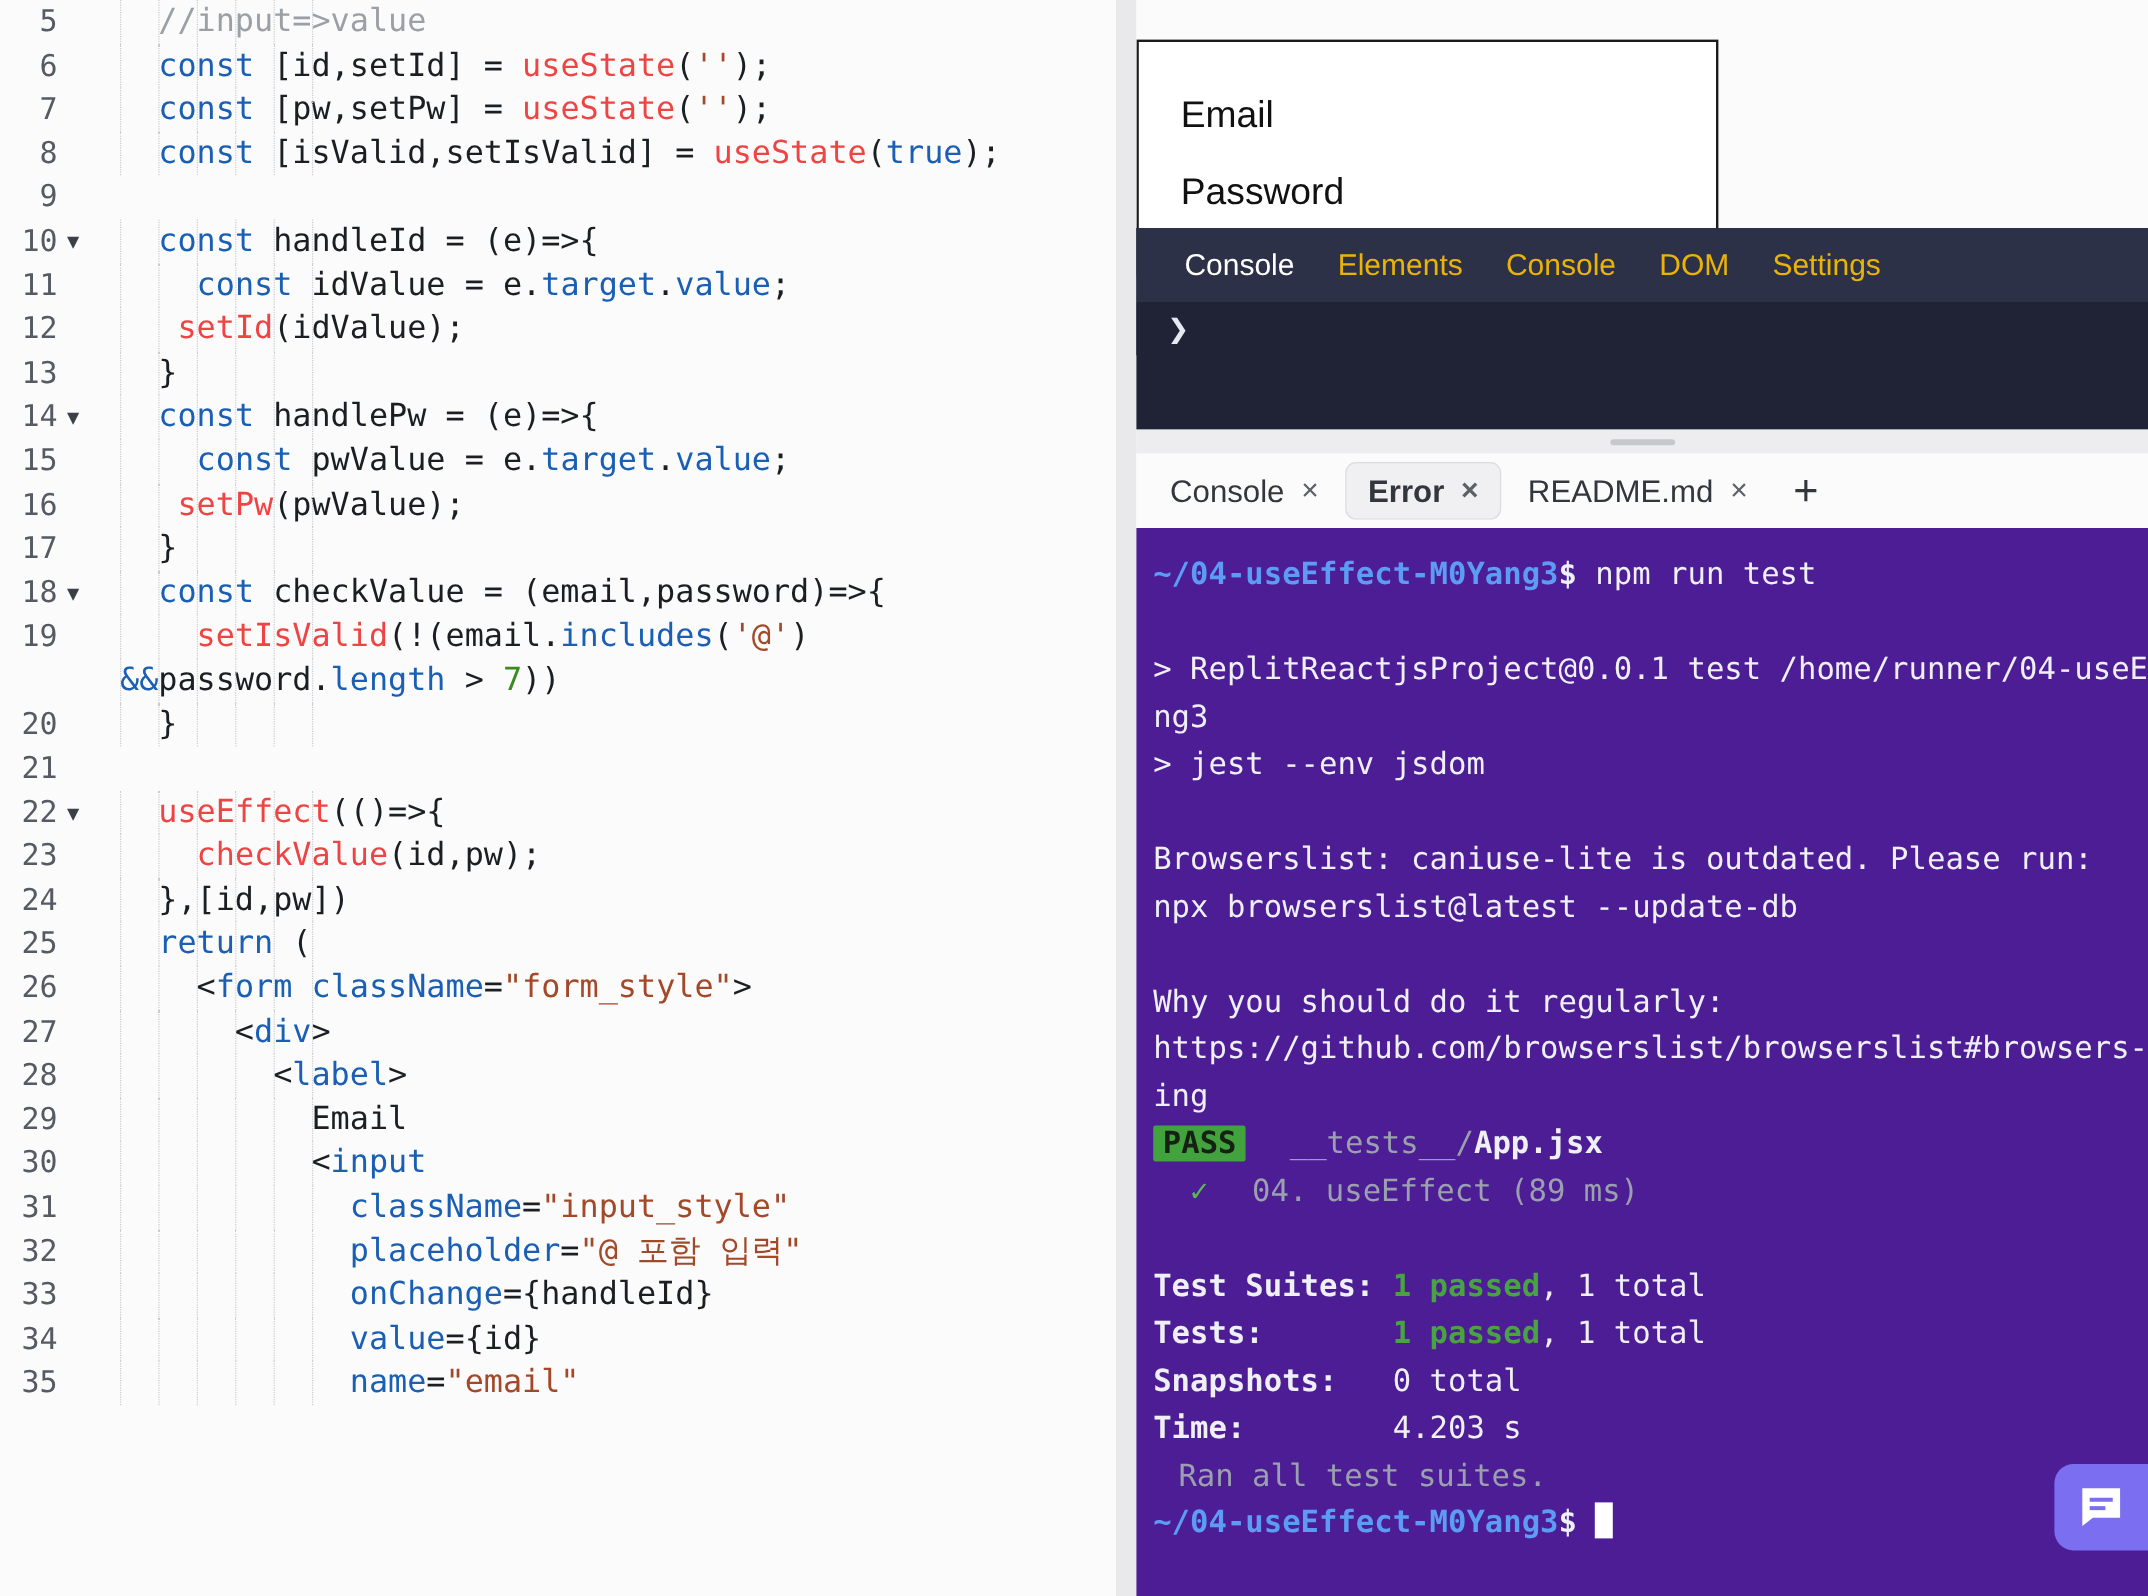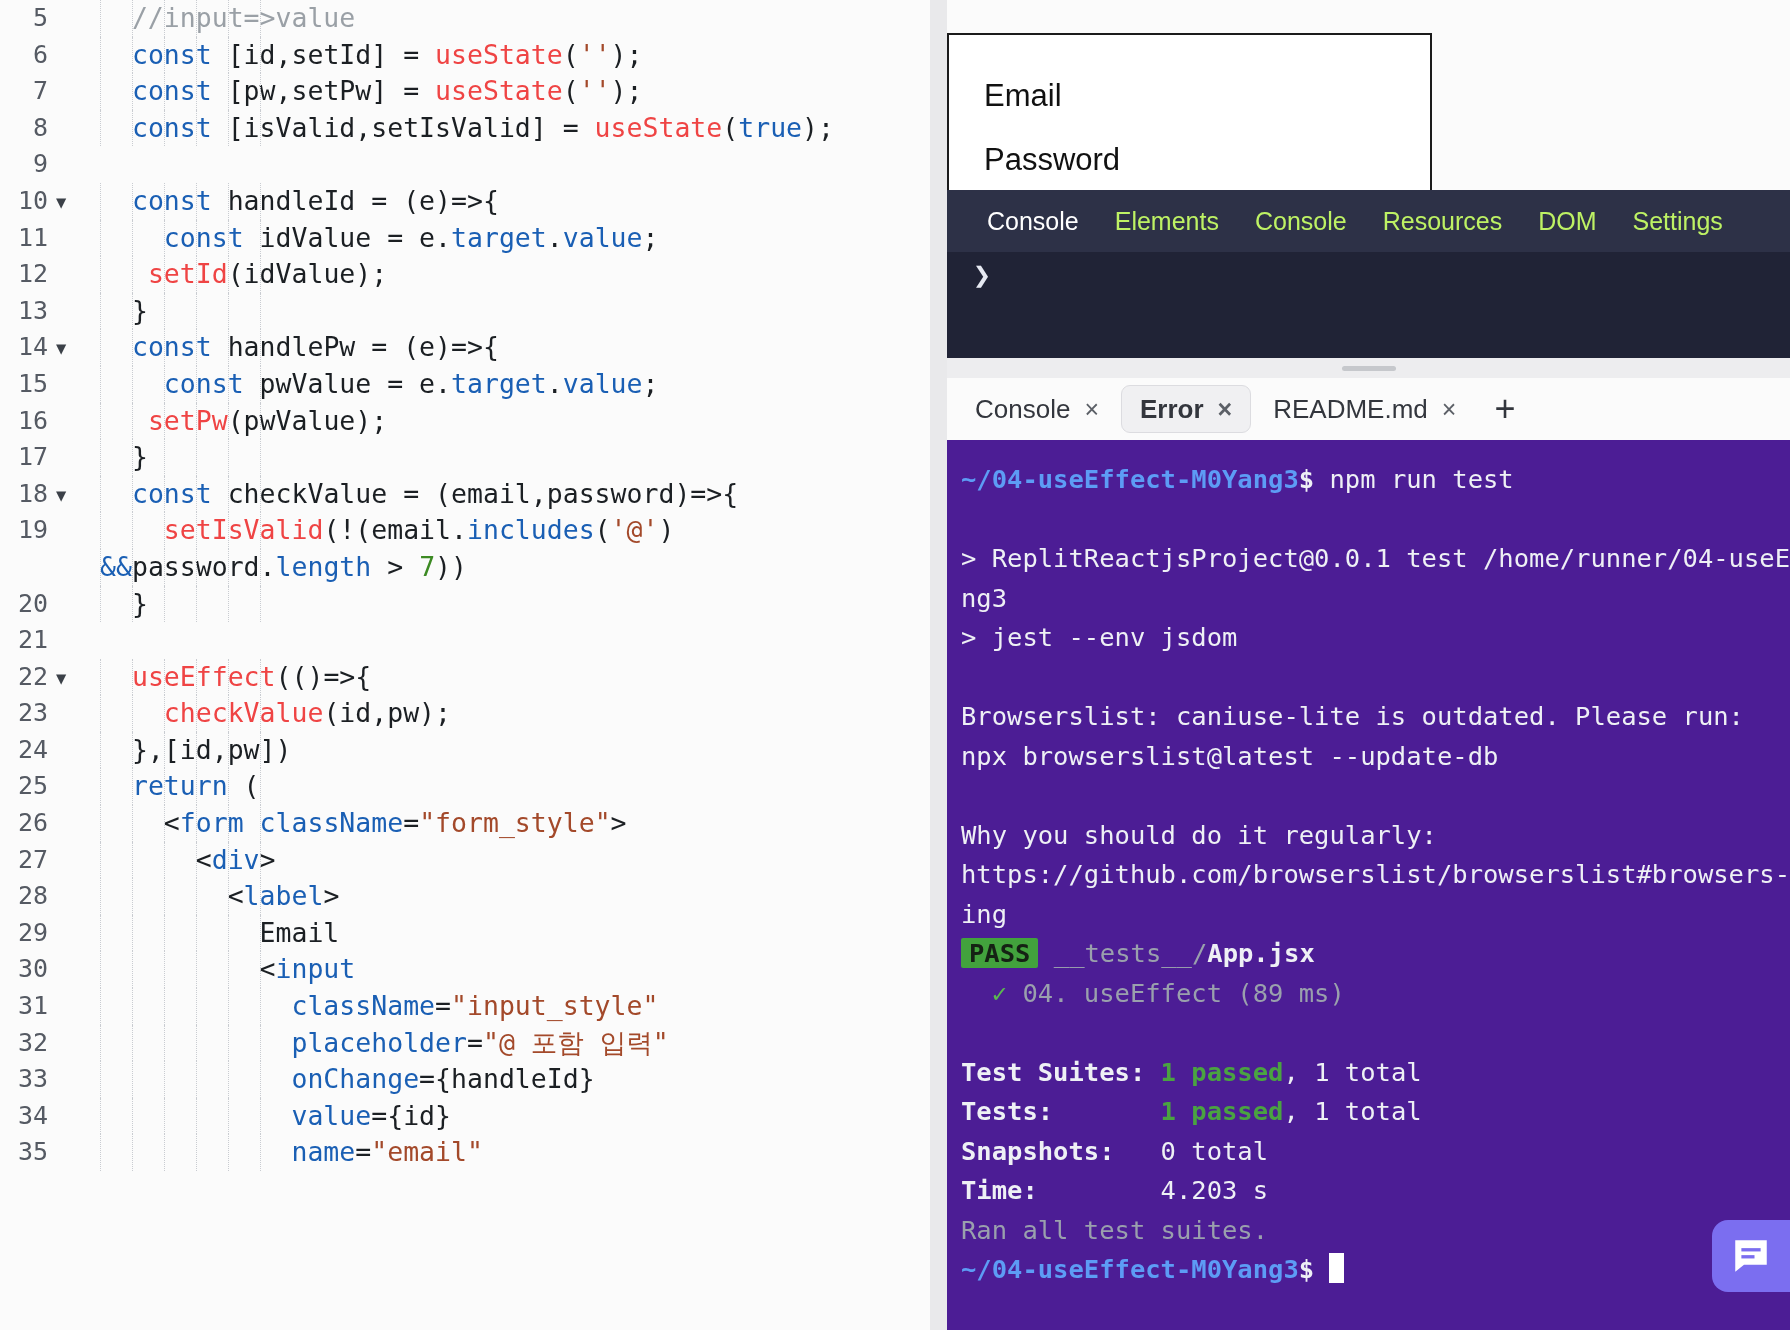--- a/index.html
+++ b/index.html
@@ -88,21 +88,21 @@
   
   .devtools {
     position: absolute; left: 947px; top: 190px; width: 843px; height: 168px;
     background: #202336;
   }
   .dt-tabs {
     display: flex; align-items: center; height: 62px;
     background: #2d3147; padding-left: 22px;
   }
   .dt-tab {
-    color: #bef264; font-size: 25px; padding: 0 18px; height: 62px;
+    color: #eab308; font-size: 25px; padding: 0 18px; height: 62px;
     line-height: 62px; white-space: nowrap;
     font-family: "Liberation Sans", sans-serif;
   }
   .dt-tab.active { color: #ffffff; }
   .dt-filters {
     display: flex; align-items: center; height: 62px;
     background: #202336; padding-left: 22px; position: relative;
   }
   .dt-pill {
     color: #cfd4e2; font-size: 25px; padding: 0 18px;
@@ -161,21 +161,21 @@
     position: relative;
     padding: 20px 14px 0 14px;
     font-family: "DejaVu Sans Mono", "Liberation Mono", monospace;
     font-size: 25.5px;
     line-height: 39.5px;
     color: #e8eaf0;
     white-space: pre-wrap;
     word-break: break-all;
   }
   .t-prompt { color: #5d9cf5; font-weight: bold; }
-  .t-dim { color: #9aa0ad; }
+  .t-dim { color: #9aa0ad; margin-left: 21px; }
   .t-white { color: #eef0f5; }
   .t-green { color: #4aa341; }
   .t-greenlight { color: #5bba4e; }
   .t-bold { font-weight: bold; }
   .pass-badge {
     background: #42a23d; color: #152114; font-weight: bold;
     padding: 0 8px; border-radius: 2px;
   }
   .blank { height: 39.5px; }
   .cursor {
@@ -250,21 +250,20 @@
       <div class="form-label">Password</div>
 
     </div>
   </div>
 
   <div class="devtools">
     <div class="dt-tabs" id="dt-tabs">
         <div class="dt-tab active">Console</div>
         <div class="dt-tab">Elements</div>
         <div class="dt-tab">Console</div>
-        <div class="dt-tab">Resources</div>
         <div class="dt-tab">DOM</div>
         <div class="dt-tab">Settings</div>
       </div>
     <div class="dt-promptline">
       <span class="dt-chevron">❯</span>
     </div>
   </div>
 
   <div class="strip">
     <div class="grip"></div>

